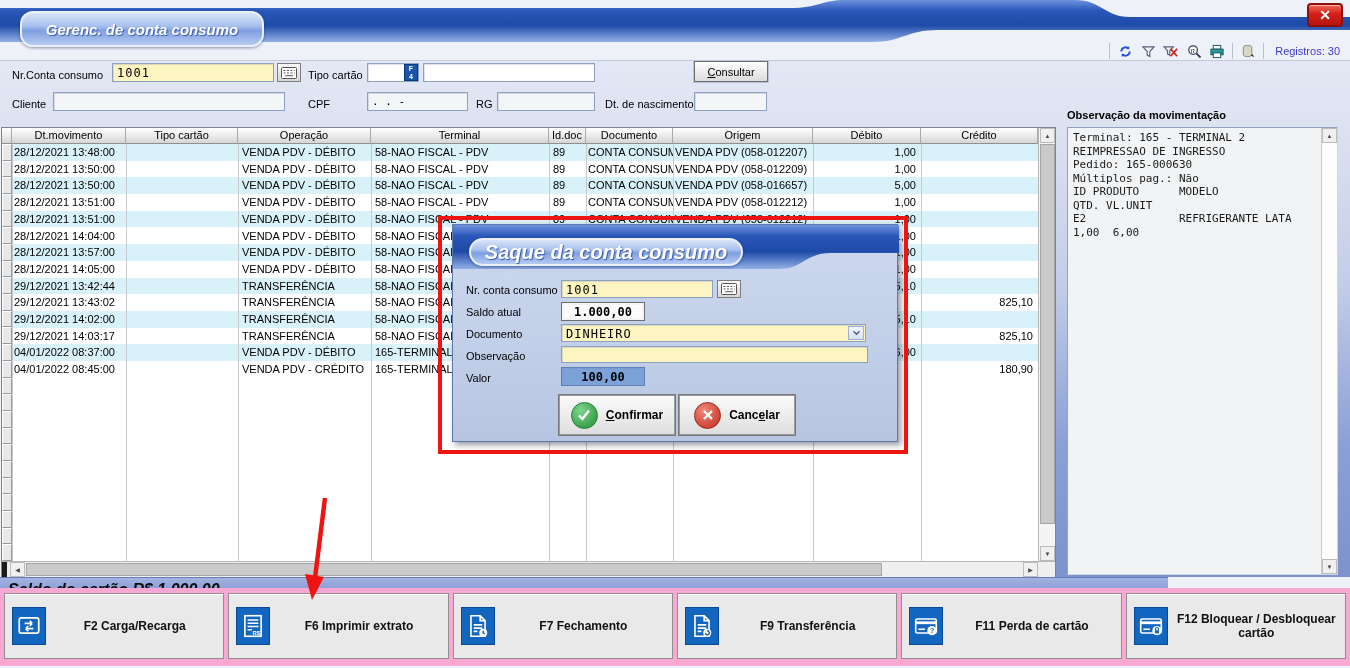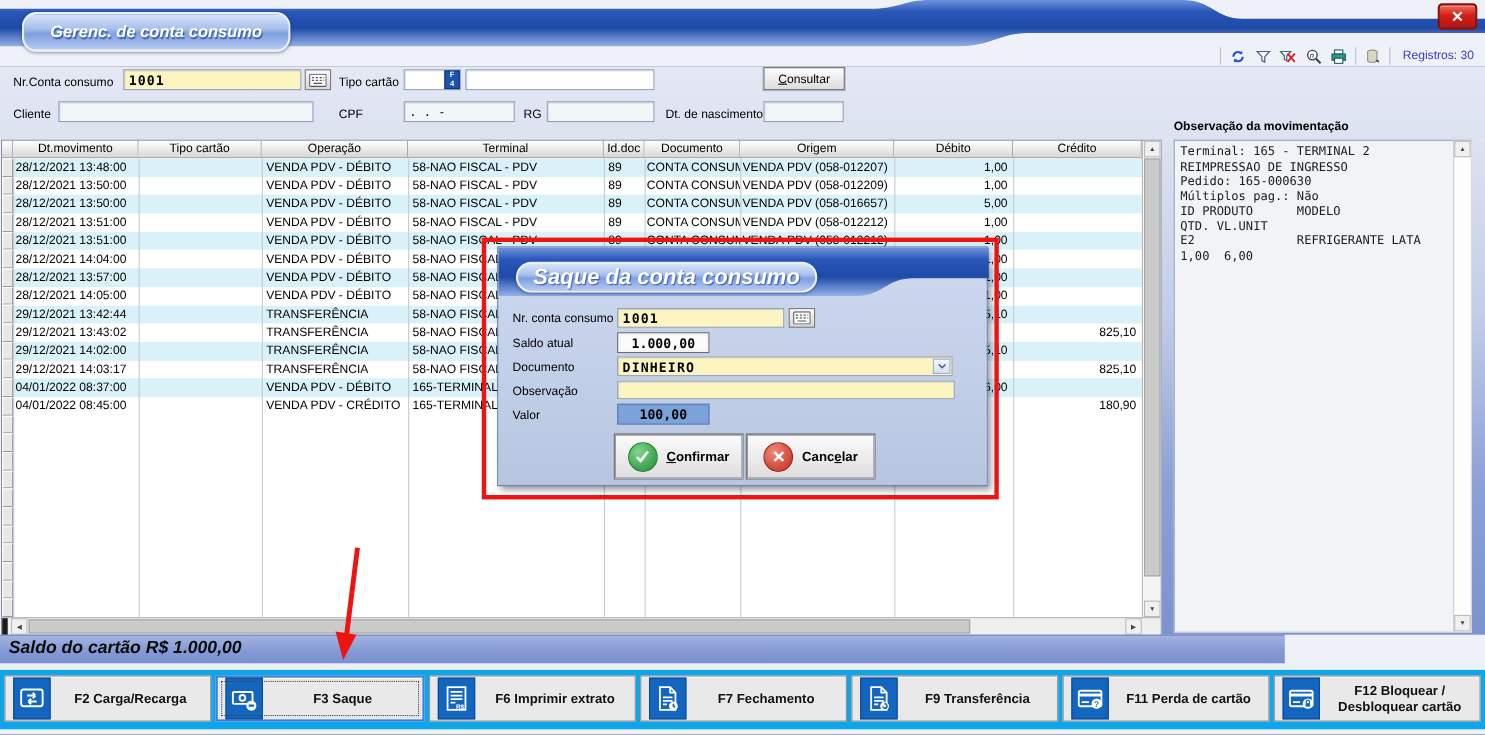--- a/index.html
+++ b/index.html
@@ -38,21 +38,21 @@
 
   
   .form-area { position:absolute; left:0; top:61px; width:1350px; height:66px;
     background:linear-gradient(180deg,#e4e8f5 0%,#dde2f1 100%); }
   .lbl { position:absolute; font-size:11px; color:#000; white-space:nowrap; }
   .field {
     position:absolute; height:19px; border:1px solid #8ea0c0; background:#fff;
     font-size:12px; padding:2px 4px; color:#000;
     box-shadow:inset 1px 1px 0 rgba(120,140,180,.25);
   }
-  .field.yellow { background:#fdf5c1; font-family:"DejaVu Sans Mono", monospace; font-weight:bold; letter-spacing:1px; }
+  .field.yellow { background:#fdf5c1; font-family:"DejaVu Sans Mono", monospace; font-weight:normal; letter-spacing:1px; }
   .field.gray { background:#f4f5f7; }
   .mono { font-family:"DejaVu Sans Mono", monospace; font-weight:bold; }
   .kb-btn { position:absolute; width:24px; height:19px; background:linear-gradient(180deg,#f8f8f8,#d6d6d6);
     border:1px solid #7d7d7d; display:flex; align-items:center; justify-content:center; cursor:pointer; }
   .f4-chip { position:absolute; width:14px; height:17px; background:#1a54ac; border:1px solid #0c3a80;
     color:#fff; font-size:7px; line-height:8px; font-weight:bold; text-align:center; cursor:pointer; }
   .push-btn {
     position:absolute; background:linear-gradient(180deg,#fefefe,#dcdcdc);
     border:1px solid #6f6f6f; box-shadow:0 0 0 1px #b9c2d4; font-size:11px; color:#000;
     display:flex; align-items:center; justify-content:center; cursor:pointer;
@@ -87,21 +87,21 @@
   .vscroll { position:absolute; left:1036px; top:0; width:17px; height:433px; background:#f4f4f4; border-left:1px solid #b6b6b6; }
   .vthumb { position:absolute; left:1px; top:16px; width:15px; height:380px; background:#cacaca; border:1px solid #a6a6a6; cursor:grab; }
   .hscroll { position:absolute; left:0; top:433px; width:1053px; height:16px; background:#efefef; border-top:1px solid #b6b6b6; }
   .hthumb { position:absolute; left:24px; top:1px; width:856px; height:13px; background:#cacaca; border:1px solid #a6a6a6; cursor:grab; }
   .corner-mark { position:absolute; left:0; top:434px; width:5px; height:15px; background:#1b1b1b; }
 
   
   .saldo-bar { position:absolute; left:0; top:577px; width:1168px; height:26px;
     background:linear-gradient(180deg,#a3b3e0 0%,#8398d4 60%,#7b91cf 100%); border-top:1px solid #667cba; }
   .saldo-bar span { position:absolute; left:8px; top:3px; font-size:16px; font-weight:bold; font-style:italic; color:#0a0a0a; }
-  .footer { position:absolute; left:0; top:609px; width:1350px; height:54px; background:#0ea5e9;
+  .footer { position:absolute; left:0; top:588px; width:1350px; height:78px; background:#f9a8d4;
     display:flex; gap:4px; padding:5px 4px 7px 4px; }
   .fbtn { flex:1 1 0; background:#e9e9e9; border:1px solid #8f8f8f;
     box-shadow:inset 0 1px 0 #fff; display:flex; align-items:center; cursor:pointer; }
   .fbtn.active { border:2px solid #3f7fe0; outline:1px dotted #444; outline-offset:-6px; }
   .fbtn .icon-sq { width:34px; height:38px; margin-left:7px; background:#1266c0; border:1px solid #0a4a94;
     display:flex; align-items:center; justify-content:center; flex:none; }
   .fbtn .flabel { flex:1; text-align:center; font-size:12px; font-weight:bold; color:#111; line-height:14px; padding:0 4px; }
 
   
   .dialog { position:absolute; left:452px; top:224px; width:446px; height:218px;
@@ -465,31 +465,20 @@
   <div class="footer">
     <div class="fbtn">
       <div class="icon-sq">
         <svg width="26" height="26" viewBox="0 0 24 24" fill="none" stroke="#fff" stroke-width="1.6">
             <rect x="3" y="4.5" width="18" height="14" rx="2"></rect>
             <path d="M8 9.5h7M15 9.5l-2.3-2.3M15 9.5l-2.3 2.3M16 14.5H9M9 14.5l2.3-2.3M9 14.5l2.3 2.3"></path>
           </svg>
       </div>
       <div class="flabel">F2 Carga/Recarga</div>
     </div>
-    <div class="fbtn active">
-      <div class="icon-sq">
-        <svg width="26" height="26" viewBox="0 0 24 24" fill="none" stroke="#fff" stroke-width="1.6">
-            <rect x="2.5" y="6.5" width="16.5" height="10" rx="1"></rect>
-            <circle cx="10.5" cy="11.5" r="2.4"></circle>
-            <circle cx="18" cy="18" r="4.2" fill="#fff" stroke="none"></circle>
-            <path d="M15.7 18h4.6" stroke="#1266c0" stroke-width="1.9"></path>
-          </svg>
-      </div>
-      <div class="flabel">F3 Saque</div>
-    </div>
     <div class="fbtn">
       <div class="icon-sq">
         <svg width="26" height="26" viewBox="0 0 24 24" fill="none" stroke="#fff" stroke-width="1.5">
             <rect x="4.5" y="2.5" width="15" height="19"></rect>
             <path d="M7 6.5h10M7 9.5h10M7 12.5h10M7 15.5h4"></path>
             <text x="11.5" y="20.6" font-size="5.5" fill="#fff" stroke="none" font-weight="bold">R$</text>
           </svg>
       </div>
       <div class="flabel">F6 Imprimir extrato</div>
     </div>

